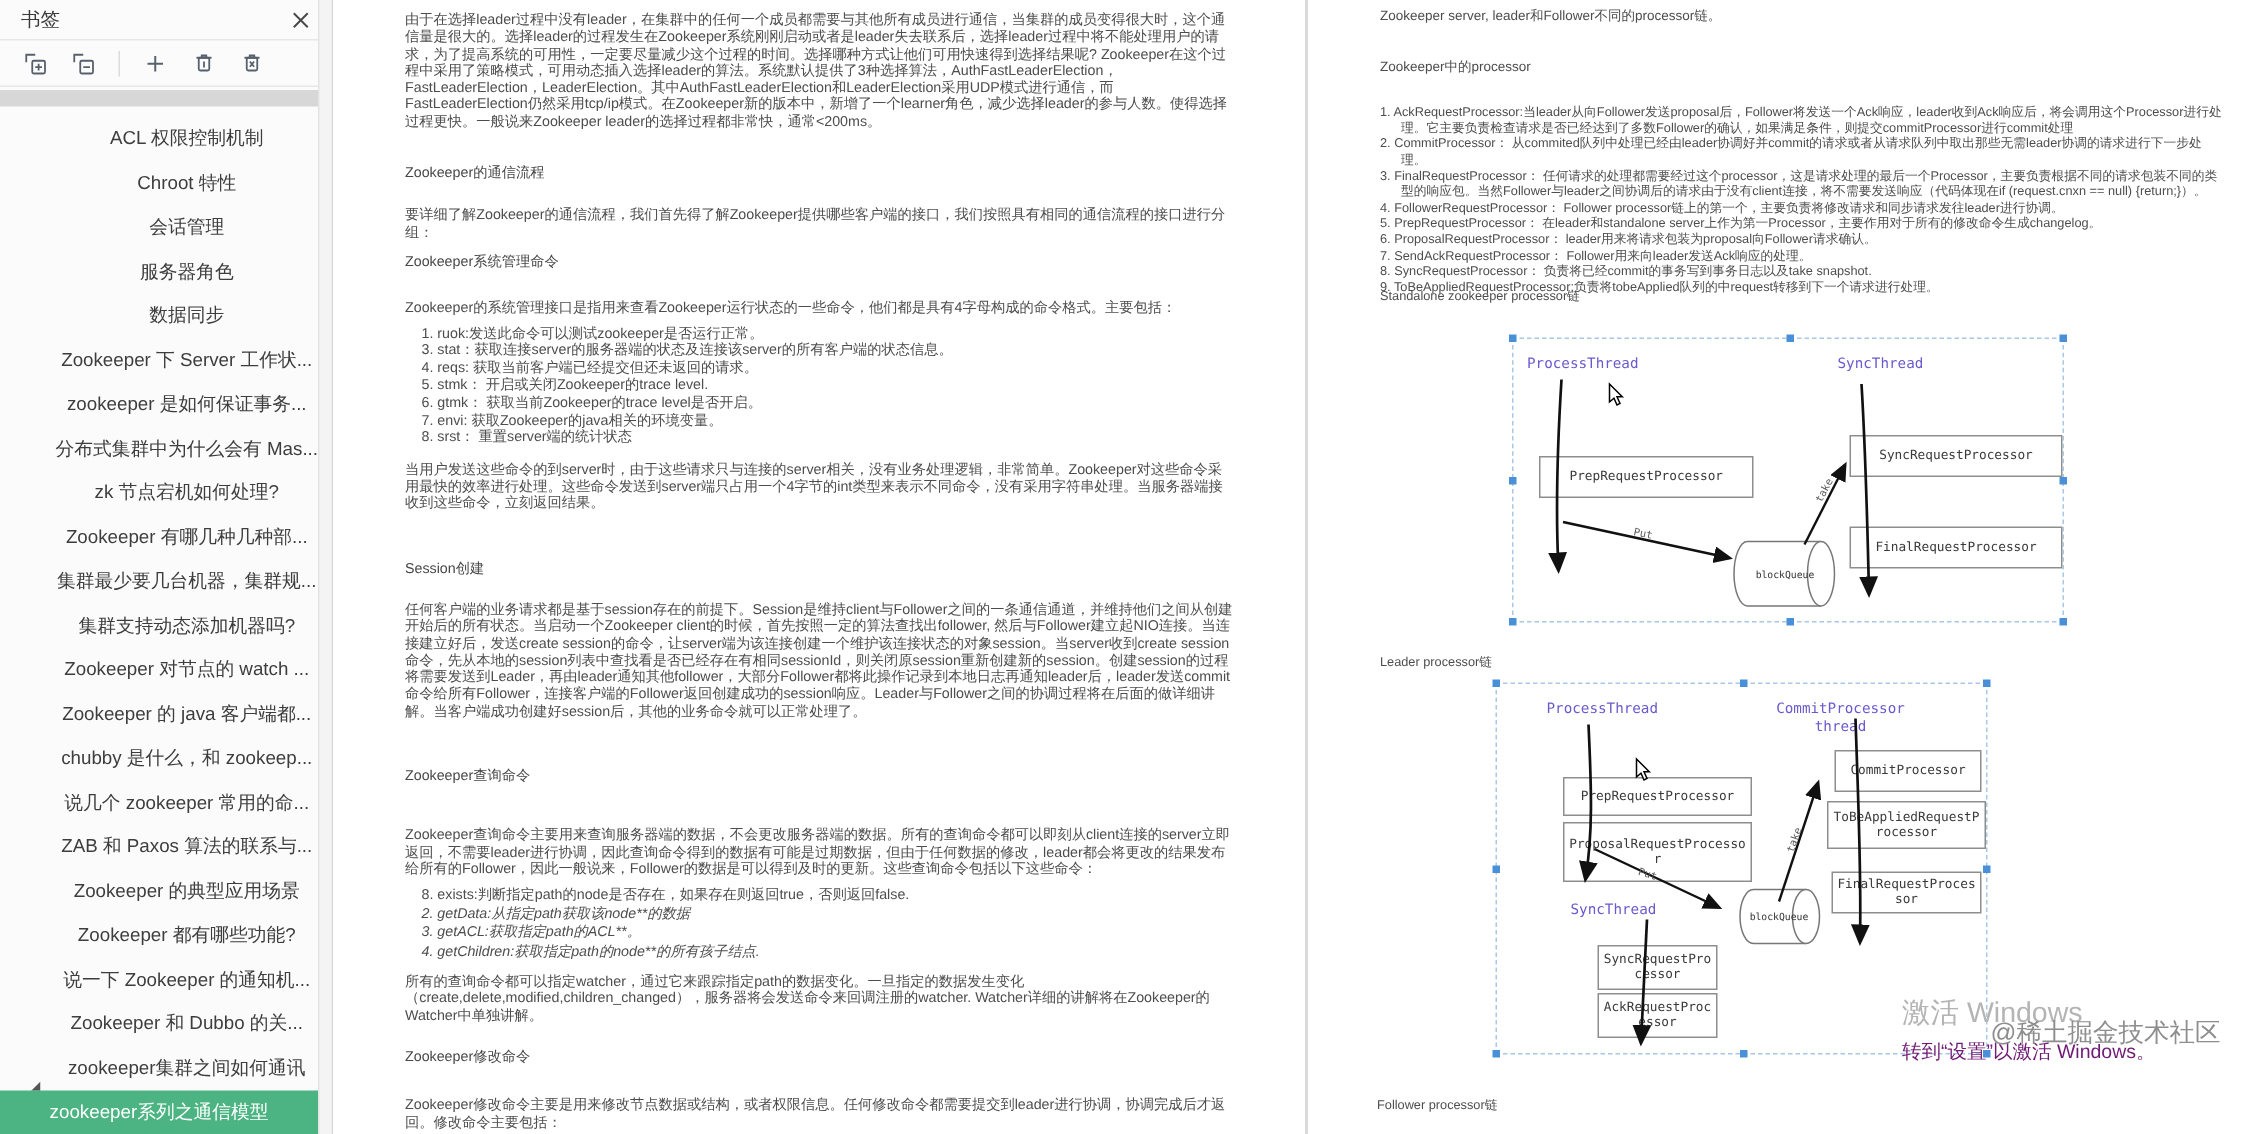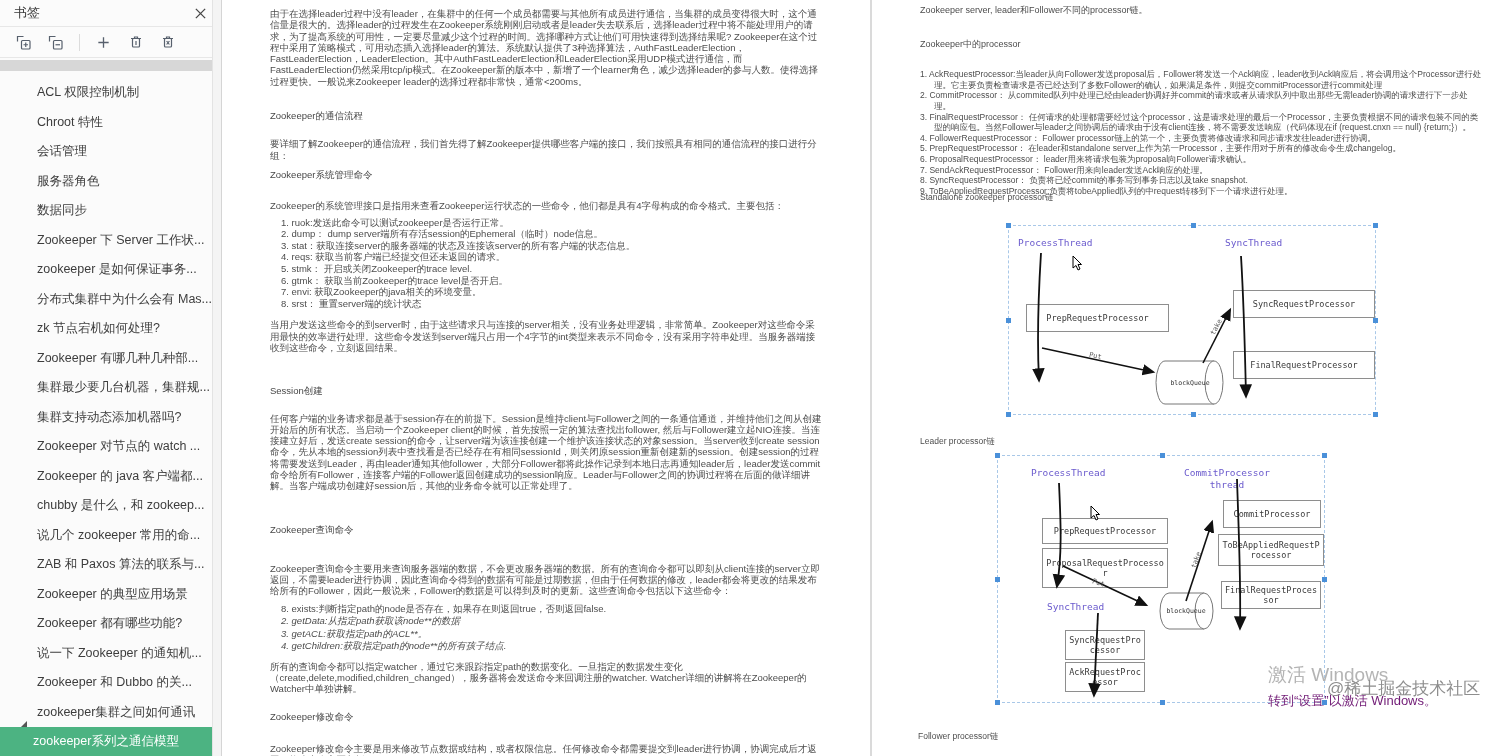--- a/index.html
+++ b/index.html
@@ -16,21 +16,21 @@
     font-size:13px; color:#3a3a3a; }
   .sb-toolbar { height:31px; border-bottom:1px solid #e7e7e7; display:flex;
     align-items:center; gap:15px; padding:0 15px; color:#57606d; }
   .tb-ic { width:17px; height:17px; display:inline-flex; align-items:center; justify-content:center; }
   .tb-divider { width:1px; height:17px; background:#dcdcdc; }
   .sb-strip { position:absolute; left:0; top:60px; width:212px; height:11px; background:#d7d7d7; }
   .sb-vscroll { position:absolute; right:0; top:0; width:9px; height:756px;
     background:#f4f4f4; border-left:1px solid #e3e3e3; }
   .sb-list { position:absolute; left:0; top:78px; width:212px; }
   .sb-item { height:29.5px; line-height:29.5px; padding-left:37px; font-size:12.5px;
-    color:#3d3d3d; white-space:nowrap; overflow:hidden; cursor:default; }
+    color:#3d3d3d; white-space:nowrap; overflow:hidden; cursor:default;text-align:center; }
   .sb-item.parent { position:relative; padding-left:37px; }
   .sb-item.parent .tri { position:absolute; left:20px; top:12px; }
   .sb-item.selected { background:#4cb382; color:#fff; text-align:center; padding:0 10px; }
   
   .content { position:absolute; left:222px; top:0; width:1290px; height:756px; background:#fff; }
   .page1 { position:absolute; left:0; top:0; width:648px; height:756px;
     padding:6px 47px 0 48px; color:#4d4d4d; font-size:9.5px; line-height:11.3px; overflow:hidden; }
   .page-divider { position:absolute; left:648px; top:0; width:2px; height:756px; background:#dadada; }
   .page2 { position:absolute; left:650px; top:0; width:640px; height:756px; color:#4d4d4d; overflow:hidden; }
   .p  { margin-top:16px; }
@@ -156,21 +156,20 @@
   <main class="content">
 
     <section class="page1">
       <div style="margin-top:2px">由于在选择leader过程中没有leader，在集群中的任何一个成员都需要与其他所有成员进行通信，当集群的成员变得很大时，这个通信量是很大的。选择leader的过程发生在Zookeeper系统刚刚启动或者是leader失去联系后，选择leader过程中将不能处理用户的请求，为了提高系统的可用性，一定要尽量减少这个过程的时间。选择哪种方式让他们可用快速得到选择结果呢? Zookeeper在这个过程中采用了策略模式，可用动态插入选择leader的算法。系统默认提供了3种选择算法，AuthFastLeaderElection，FastLeaderElection，LeaderElection。其中AuthFastLeaderElection和LeaderElection采用UDP模式进行通信，而FastLeaderElection仍然采用tcp/ip模式。在Zookeeper新的版本中，新增了一个learner角色，减少选择leader的参与人数。使得选择过程更快。一般说来Zookeeper leader的选择过程都非常快，通常&lt;200ms。</div>
       <div class="h" style="margin-top:23px">Zookeeper的通信流程</div>
       <div class="p" style="margin-top:17px">要详细了解Zookeeper的通信流程，我们首先得了解Zookeeper提供哪些客户端的接口，我们按照具有相同的通信流程的接口进行分组：</div>
       <div class="h" style="margin-top:8px">Zookeeper系统管理命令</div>
       <div class="p" style="margin-top:20px">Zookeeper的系统管理接口是指用来查看Zookeeper运行状态的一些命令，他们都是具有4字母构成的命令格式。主要包括：</div>
       <div class="list1">
         <div>1. ruok:发送此命令可以测试zookeeper是否运行正常。</div>
-        <div>2. dump： dump server端所有存活session的Ephemeral（临时）node信息。</div>
         <div>3. stat：获取连接server的服务器端的状态及连接该server的所有客户端的状态信息。</div>
         <div>4. reqs: 获取当前客户端已经提交但还未返回的请求。</div>
         <div>5. stmk： 开启或关闭Zookeeper的trace level.</div>
         <div>6. gtmk： 获取当前Zookeeper的trace level是否开启。</div>
         <div>7. envi: 获取Zookeeper的java相关的环境变量。</div>
         <div>8. srst： 重置server端的统计状态</div>
       </div>
       <div class="p" style="margin-top:10px">当用户发送这些命令的到server时，由于这些请求只与连接的server相关，没有业务处理逻辑，非常简单。Zookeeper对这些命令采用最快的效率进行处理。这些命令发送到server端只占用一个4字节的int类型来表示不同命令，没有采用字符串处理。当服务器端接收到这些命令，立刻返回结果。</div>
       <div class="h">Session创建</div>
       <div class="p">任何客户端的业务请求都是基于session存在的前提下。Session是维持client与Follower之间的一条通信通道，并维持他们之间从创建开始后的所有状态。当启动一个Zookeeper client的时候，首先按照一定的算法查找出follower, 然后与Follower建立起NIO连接。当连接建立好后，发送create session的命令，让server端为该连接创建一个维护该连接状态的对象session。当server收到create session命令，先从本地的session列表中查找看是否已经存在有相同sessionId，则关闭原session重新创建新的session。创建session的过程将需要发送到Leader，再由leader通知其他follower，大部分Follower都将此操作记录到本地日志再通知leader后，leader发送commit命令给所有Follower，连接客户端的Follower返回创建成功的session响应。Leader与Follower之间的协调过程将在后面的做详细讲解。当客户端成功创建好session后，其他的业务命令就可以正常处理了。</div>

